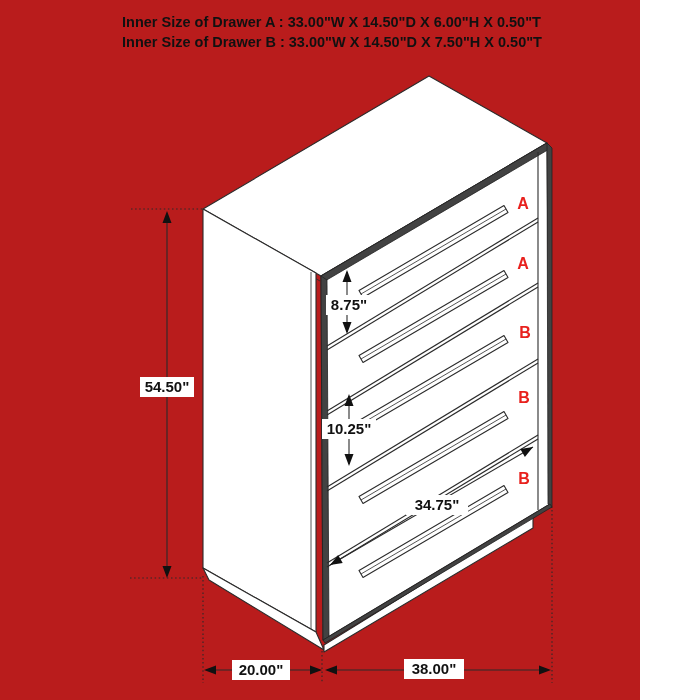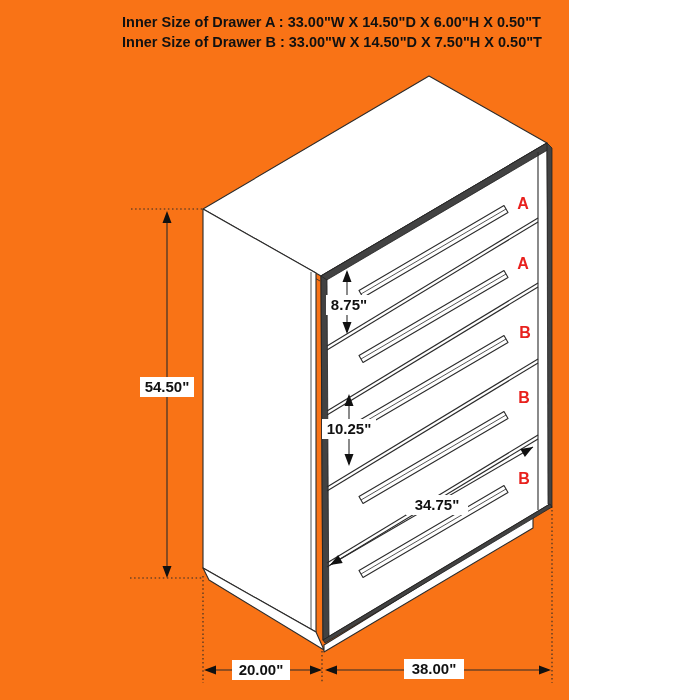--- a/index.html
+++ b/index.html
@@ -1,16 +1,16 @@
 <!DOCTYPE html>
 <html><head>
 <meta charset="utf-8">
 <style>
   html,body{margin:0;padding:0;background:#ffffff;}
-  .stage{width:569px;height:700px;position:relative;background:#f97316;overflow:hidden;}
+  .stage{width:640px;height:700px;position:relative;background:#b91c1c;overflow:hidden;}
   svg{display:block;}
   text{font-family:"Liberation Sans","DejaVu Sans",sans-serif;}
   .hdr{font-size:14.5px;font-weight:bold;fill:#111111;}
   .dim{font-size:15px;font-weight:bold;fill:#111111;text-anchor:middle;}
   .red{font-size:16px;font-weight:bold;fill:#e8211d;text-anchor:middle;}
   .ln{stroke:#2b2b2b;stroke-width:1.1;fill:none;stroke-linejoin:round;stroke-linecap:butt;}
   .thin{stroke:#2b2b2b;stroke-width:0.8;fill:none;}
   .face{fill:#ffffff;stroke:#2b2b2b;stroke-width:1.1;stroke-linejoin:round;}
   .shade{fill:#424242;stroke:#222222;stroke-width:0.8;stroke-linejoin:round;}
   .dotted{stroke:#2b2b2b;stroke-width:1.1;fill:none;stroke-dasharray:1.5 2.6;}

